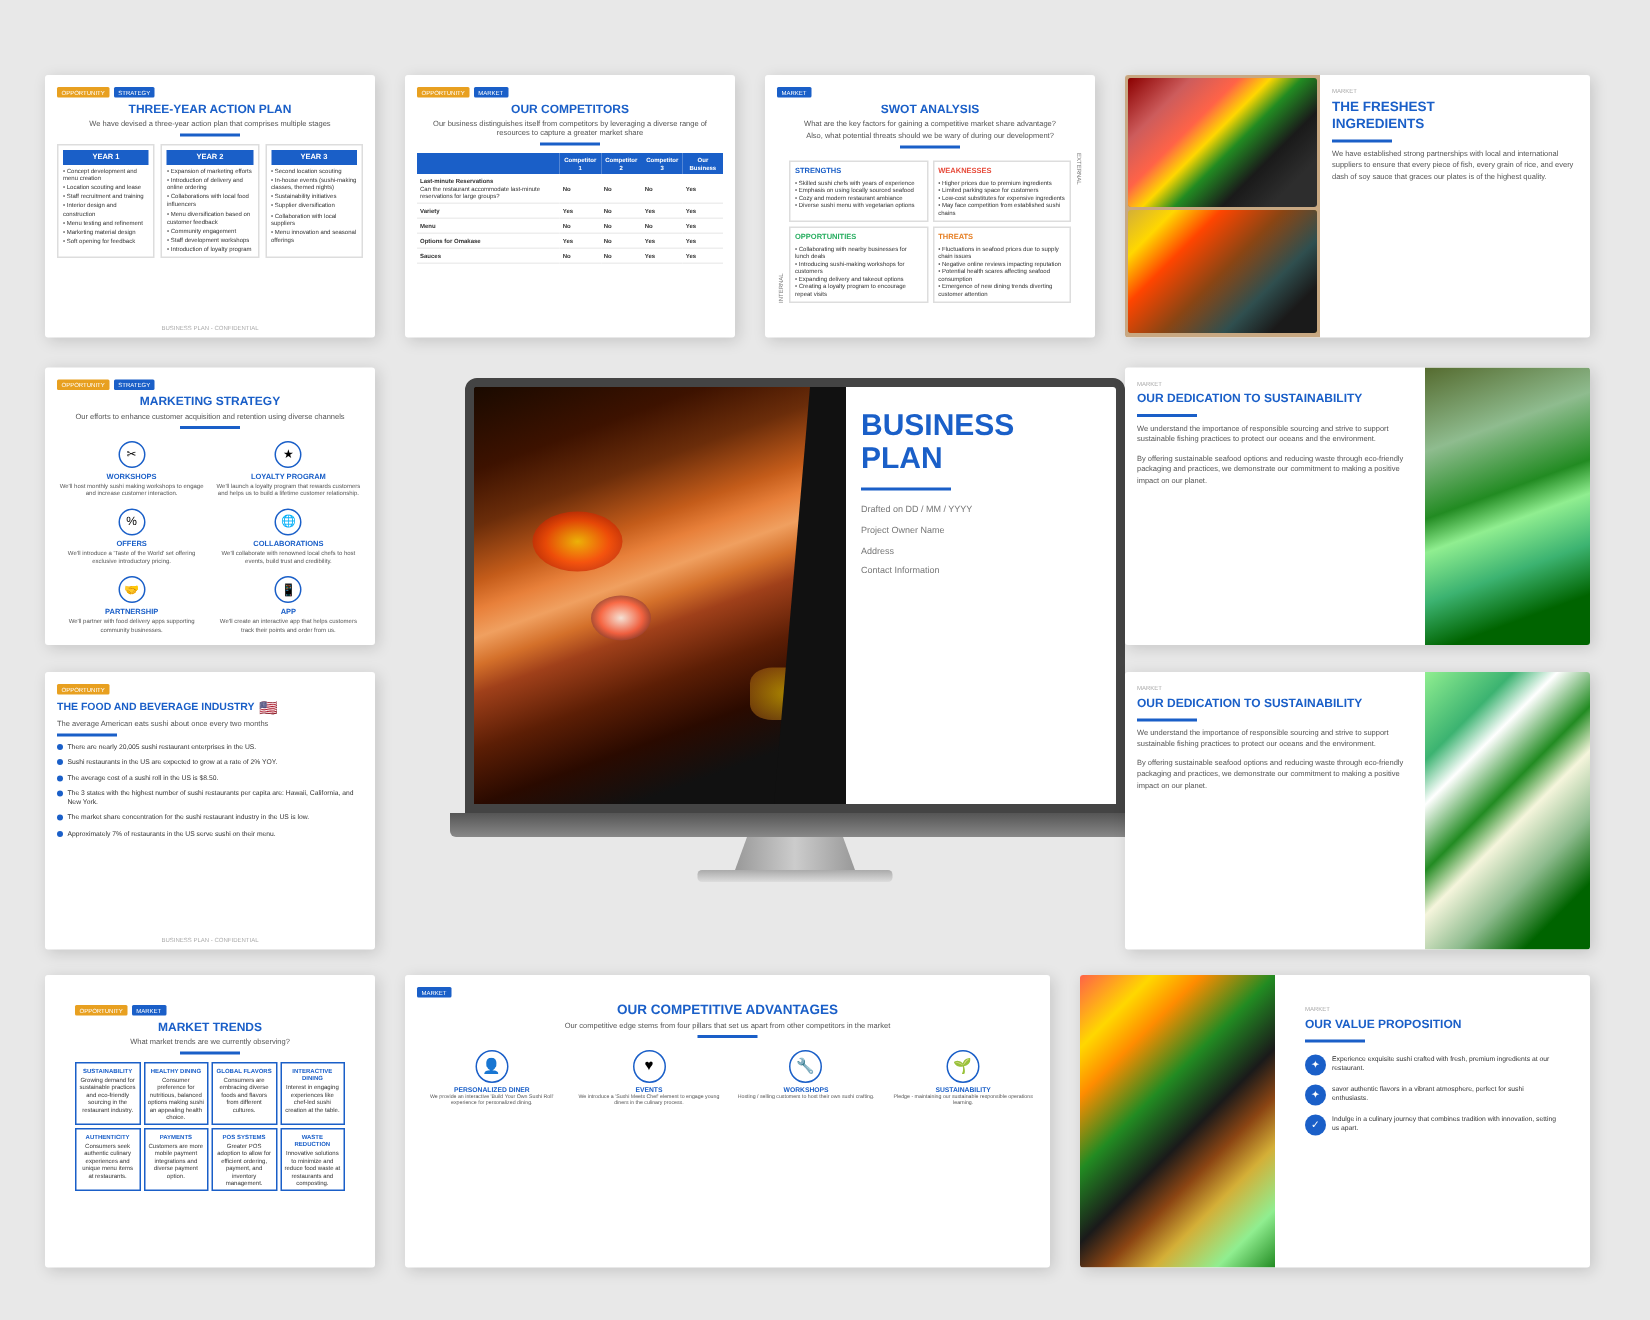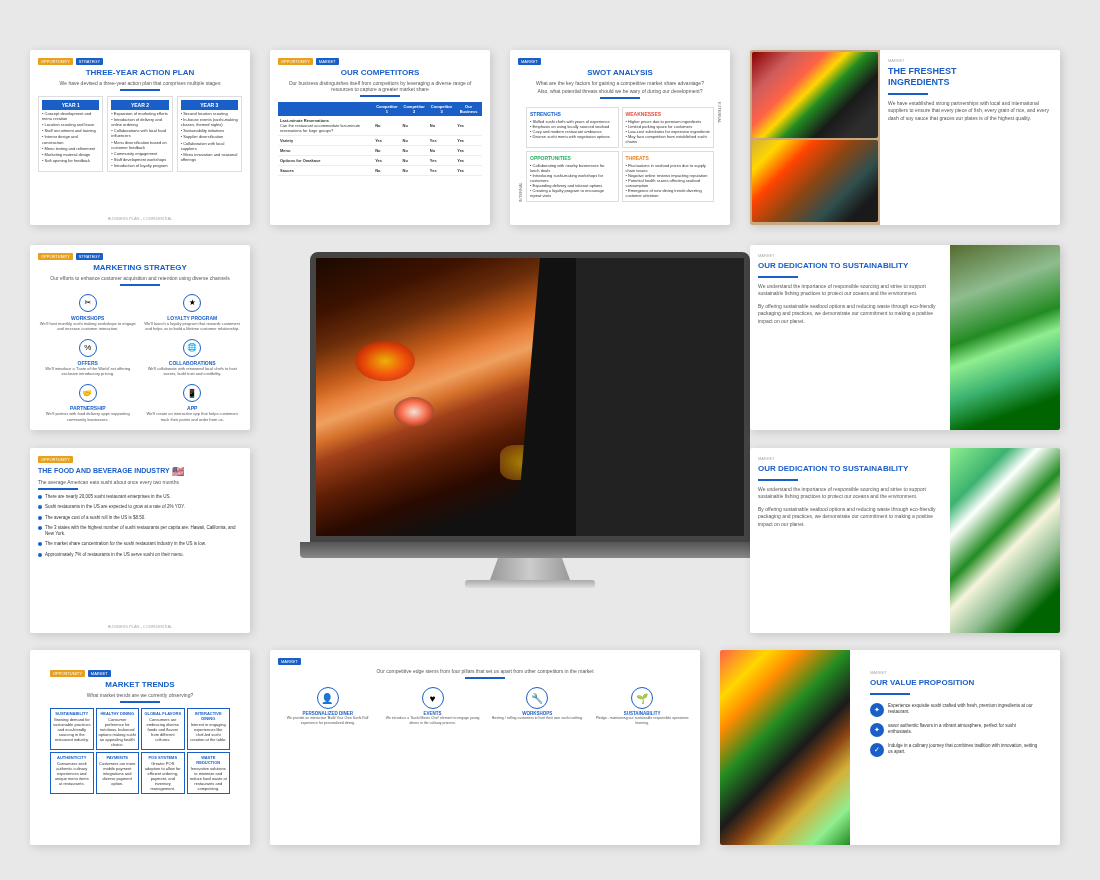--- a/index.html
+++ b/index.html
@@ -762,20 +762,29 @@
           <div class="bp-sushi-img">
 
             <div style="width:100%;height:100%;background:linear-gradient(160deg,#1a0a00 0%,#3d1200 15%,#6b2d0a 25%,#c45c1a 35%,#e8803a 40%,#f0a060 45%,#d4702a 50%,#a0401a 55%,#5c1e05 65%,#2a0a00 75%,#111 85%);position:relative;">
 
               <div style="position:absolute;top:30%;left:15%;width:60px;height:40px;background:radial-gradient(ellipse,#ffd700,#ff4500,#8b0000);border-radius:50%;opacity:0.7;"></div>
               <div style="position:absolute;top:50%;left:30%;width:40px;height:30px;background:radial-gradient(ellipse,#fff,#ff6347,#1a1a1a);border-radius:50%;opacity:0.8;"></div>
               <div style="position:absolute;bottom:20%;right:10%;width:50px;height:35px;background:radial-gradient(ellipse,#ffd700,#8b4513);border-radius:30%;opacity:0.6;"></div>
             </div>
             <div class="bp-sushi-brush"></div>
           </div>
+          <div class="bp-text-area">
+            <div class="bp-title">BUSINESS</div>
+            <div class="bp-title">PLAN</div>
+            <div class="bp-blue-line"></div>
+            <div class="bp-meta">Drafted on DD / MM / YYYY</div>
+            <div class="bp-meta">Project Owner Name</div>
+            <div class="bp-meta">Address</div>
+            <div class="bp-meta">Contact Information</div>
+          </div>
         </div>
       </div>
       <div class="monitor-bezel-bottom"></div>
       <div class="monitor-stand"></div>
       <div class="monitor-base"></div>
     </div>
   </div>
 
   <div class="slide slide-dedication">
     <div class="dedication-inner">
@@ -892,20 +901,21 @@
         </div>
       </div>
     </div>
   </div>
 
   <div class="slide slide-competitive-adv">
     <div class="compAdv-inner">
       <div class="slide-tag-row">
         <span class="blue-tag">MARKET</span>
       </div>
+      <div class="slide-header-blue" style="font-size:9px;">OUR COMPETITIVE ADVANTAGES</div>
       <div class="slide-subtext">Our competitive edge stems from four pillars that set us apart from other competitors in the market</div>
       <div class="blue-line"></div>
       <div class="compAdv-grid">
         <div class="compAdv-item">
           <div class="compAdv-icon">👤</div>
           <div class="compAdv-title">PERSONALIZED DINER</div>
           <div class="compAdv-text">We provide an interactive 'Build Your Own Sushi Roll' experience for personalized dining.</div>
         </div>
         <div class="compAdv-item">
           <div class="compAdv-icon">♥</div>

